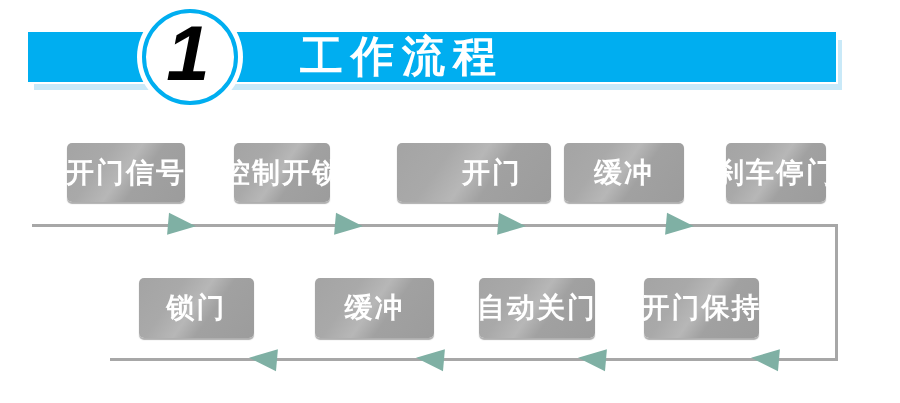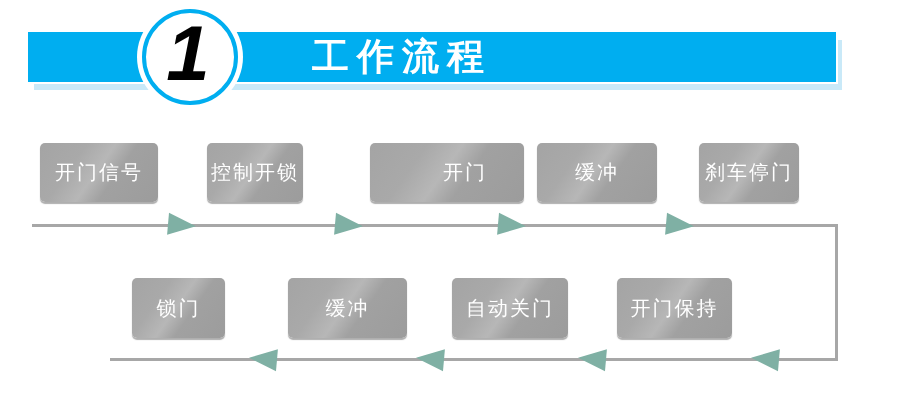--- a/index.html
+++ b/index.html
@@ -16,21 +16,21 @@
     position:absolute;left:34px;top:40px;width:808px;height:50px;
     background:#c9e9f8;z-index:1;
   }
   .banner{
     position:absolute;left:28px;top:32px;width:808px;height:50px;
     background:#00aef0;z-index:2;
     box-shadow:2px 2px 0 #ffffff;
     display:flex;align-items:center;justify-content:center;
   }
   .banner-title{
-    color:#ffffff;font-size:37px;font-weight:bold;
+    color:#ffffff;font-size:43px;font-weight:bold;
     letter-spacing:8px;
     transform:translateX(-30px);
     white-space:nowrap;
     text-align:right;
   }
   .num-circle{
     position:absolute;left:142px;top:9px;width:88px;height:88px;
     background:#ffffff;border:4px solid #00aef0;border-radius:50%;
     box-shadow:0 0 0 5px #ffffff;
     z-index:3;
@@ -56,31 +56,31 @@
   .ar1{left:168px;} .ar2{left:335px;} .ar3{left:498px;} .ar4{left:666px;}
   .al1{left:249px;} .al2{left:416px;} .al3{left:578px;} .al4{left:751px;}
 
   
   .step{
     position:absolute;height:59px;z-index:3;
     background:linear-gradient(125deg,#a4a4a4 0%,#a9a9a9 30%,#b7b7b7 48%,#a1a1a1 62%,#9c9c9c 100%);
     border-radius:5px;
     box-shadow:0 2px 1px rgba(110,110,110,0.55);
     display:flex;align-items:center;justify-content:center;
-    color:#ffffff;font-size:20px;font-weight:400;
-    letter-spacing:2px;white-space:nowrap;
+    color:#ffffff;font-size:28px;font-weight:700;
+    letter-spacing:2px;white-space:nowrap;margin-left:27px;
   }
   .row1{top:143px;}
   .row2{top:278px;height:60px;}
   .r1b1{left:40px;width:118px;}
   .r1b2{left:207px;width:96px;}
   .r1b3{left:370px;width:118px;padding-left:36px;}
   .r1b4{left:537px;width:120px;}
   .r1b5{left:699px;width:100px;}
-  .r2b1{left:132px;width:93px;}
+  .r2b1{left:112px;width:115px;}
   .r2b2{left:288px;width:119px;}
   .r2b3{left:452px;width:116px;}
   .r2b4{left:617px;width:115px;}
 </style>
 </head>
 <body>
 
 <div class="stage">
 
   <div class="banner-shadow"></div>

